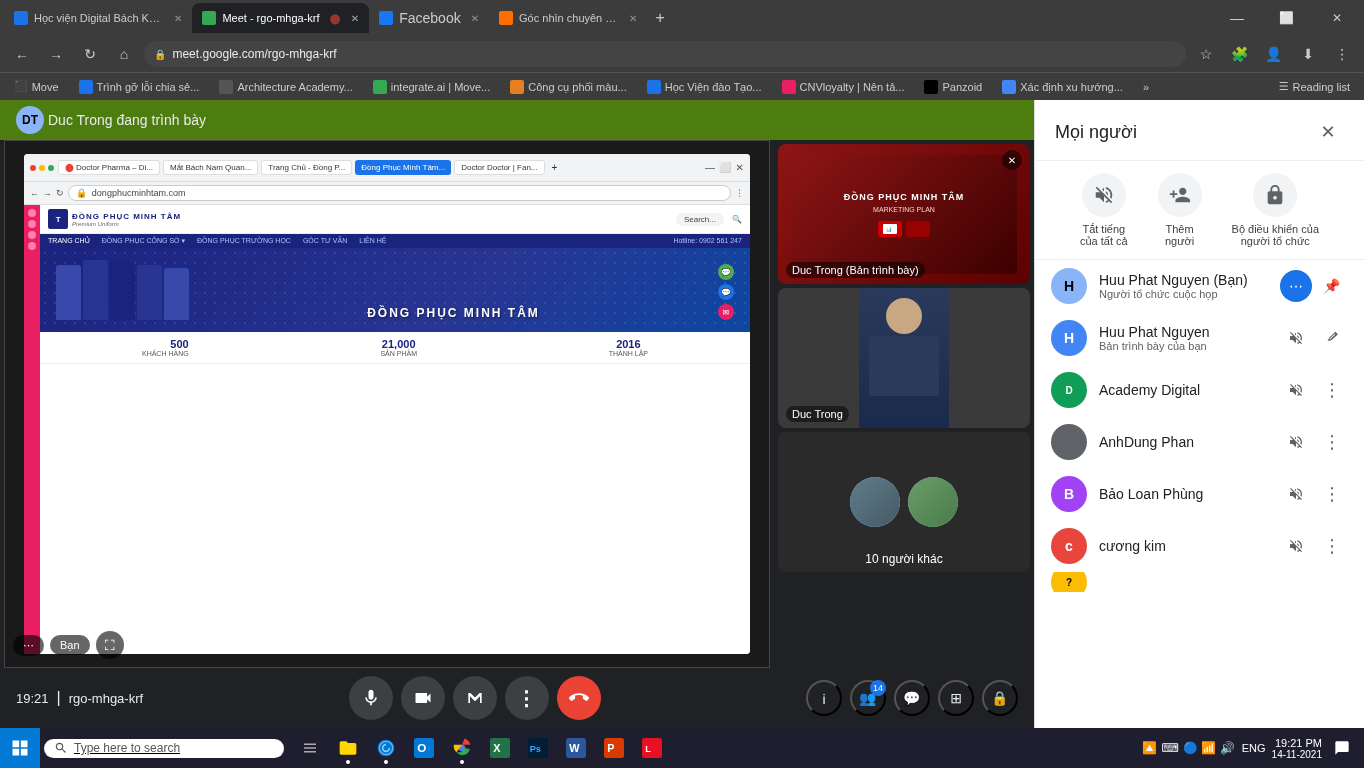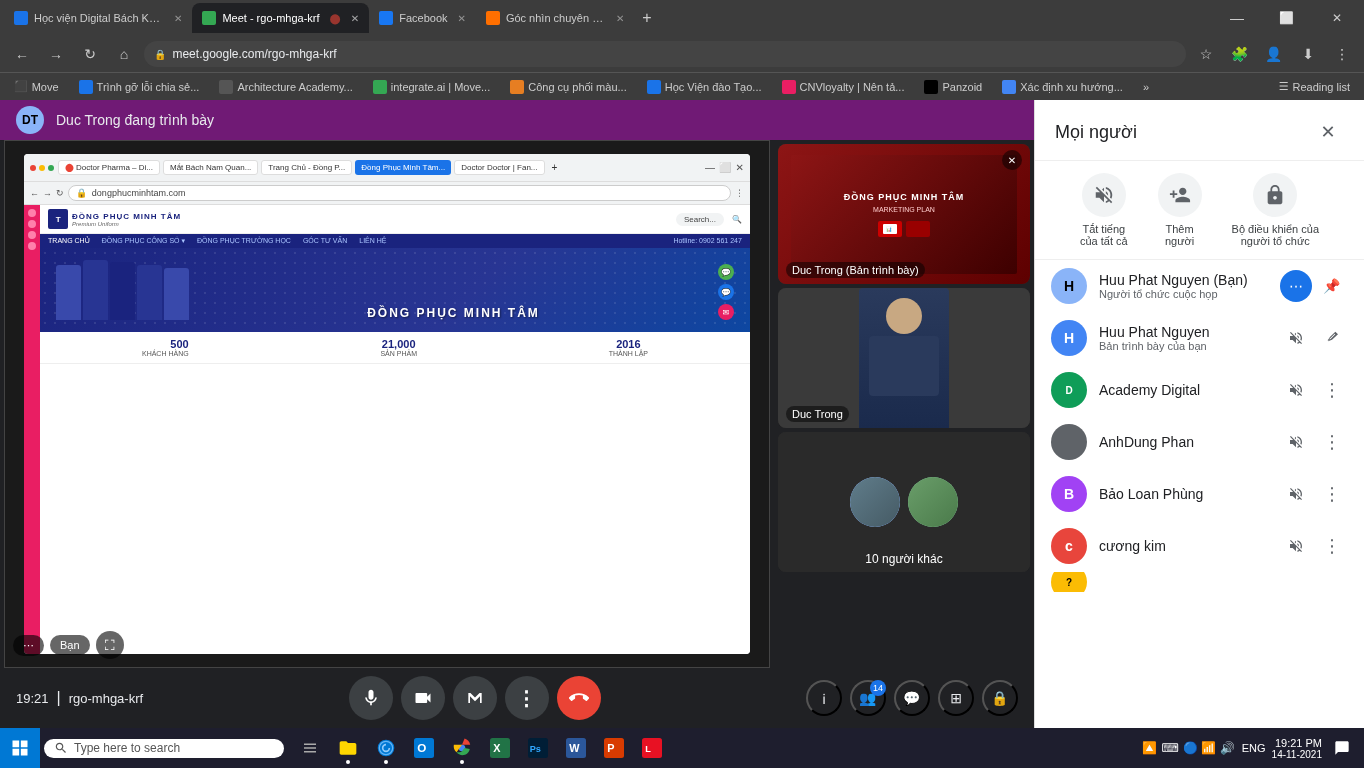--- a/index.html
+++ b/index.html
@@ -13,21 +13,21 @@
     .nav-bar { display: flex; align-items: center; background: #3c3c3c; height: 36px; padding: 0 8px; gap: 6px; }
     .nav-btn { width: 28px; height: 28px; display: flex; align-items: center; justify-content: center; color: #ccc; cursor: pointer; border-radius: 50%; font-size: 14px; }
     .address-bar { flex: 1; background: #444; border-radius: 20px; height: 26px; display: flex; align-items: center; padding: 0 10px; color: #ccc; font-size: 12px; gap: 6px; }
     .address-lock { font-size: 10px; color: #aaa; }
     .bookmarks-bar { background: #3c3c3c; height: 28px; display: flex; align-items: center; padding: 0 8px; gap: 8px; overflow: hidden; border-top: 1px solid #555; }
     .bookmark-item { display: flex; align-items: center; gap: 4px; font-size: 11px; color: #ccc; cursor: pointer; white-space: nowrap; padding: 2px 6px; border-radius: 4px; }
     .bm-favicon { width: 14px; height: 14px; background: #888; border-radius: 2px; display: inline-block; }
 
     
     .meeting-area { flex: 1; display: flex; flex-direction: column; background: #202124; position: relative; }
-    .meeting-header { background: #701a75; height: 40px; display: flex; align-items: center; padding: 0 16px; gap: 12px; }
+    .meeting-header { background: #4d7c0f; height: 40px; display: flex; align-items: center; padding: 0 16px; gap: 4px; }
     .presenter-avatar { width: 28px; height: 28px; border-radius: 50%; background: #8ab4f8; display: flex; align-items: center; justify-content: center; font-size: 12px; color: #000; font-weight: bold; }
     .presenter-label { color: #e8eaed; font-size: 14px; }
 
     
     .video-content { flex: 1; display: flex; }
     .screen-share { flex: 1; background: #2d2d2d; border: 1px solid #444; margin: 4px; position: relative; overflow: hidden; }
     .screen-share-inner { width: 100%; height: 100%; background: #1a1a1a; display: flex; align-items: center; justify-content: center; position: relative; overflow: hidden; }
 
     
     .mock-browser { width: 95%; height: 95%; background: #fff; border-radius: 4px; overflow: hidden; position: relative; }
@@ -84,21 +84,21 @@
     .person-controls { display: flex; align-items: center; gap: 4px; }
     .person-ctrl-btn { width: 32px; height: 32px; border-radius: 50%; display: flex; align-items: center; justify-content: center; cursor: pointer; color: #5f6368; font-size: 14px; }
     .more-options-btn { width: 32px; height: 32px; border-radius: 50%; display: flex; align-items: center; justify-content: center; cursor: pointer; color: #5f6368; font-size: 18px; }
     .pin-btn { color: #5f6368; }
     .muted-icon { color: #5f6368; font-size: 13px; }
     .blue-more { background: #1a73e8; color: #fff; border-radius: 50%; width: 32px; height: 32px; display: flex; align-items: center; justify-content: center; font-size: 14px; }
 
     
     .taskbar { width: 100%; height: 40px; background: #1a1a2e; display: flex; align-items: center; position: fixed; bottom: 0; left: 0; }
     .taskbar-start { width: 40px; height: 40px; display: flex; align-items: center; justify-content: center; cursor: pointer; background: #0078d4; }
-    .taskbar-search { flex: 0 0 240px; height: 19px; background: #fff; border-radius: 16px; margin: 0 4px; display: flex; align-items: center; padding: 0 10px; gap: 6px; cursor: text; }
+    .taskbar-search { flex: 0 0 240px; height: 19px; background: #fff; border-radius: 16px; margin: 0 4px; display: flex; align-items: center; padding: 0 10px; gap: 6px; cursor: text; text-decoration: underline; }
     .taskbar-search-text { font-size: 12px; color: #555; }
     .taskbar-apps { display: flex; align-items: center; gap: 2px; margin-left: 4px; }
     .taskbar-app { width: 36px; height: 36px; display: flex; align-items: center; justify-content: center; cursor: pointer; border-radius: 4px; position: relative; }
     .taskbar-right { margin-left: auto; display: flex; align-items: center; gap: 6px; padding: 0 8px; }
     .taskbar-sys { display: flex; align-items: center; gap: 4px; }
     .sys-icon { color: #fff; font-size: 12px; cursor: pointer; }
     .taskbar-clock { color: #fff; font-size: 11px; text-align: right; }
     .taskbar-date { color: #fff; font-size: 10px; }
     .taskbar-notification { width: 28px; height: 28px; display: flex; align-items: center; justify-content: center; cursor: pointer; }
     .active-indicator { position: absolute; bottom: 2px; left: 50%; transform: translateX(-50%); width: 4px; height: 4px; border-radius: 50%; background: #fff; }
@@ -133,21 +133,21 @@
 
     <div class="tab active">
       <span class="tab-favicon favicon-green"></span>
       <span style="max-width:130px;overflow:hidden;text-overflow:ellipsis;white-space:nowrap;font-size:11px;">Meet - rgo-mhga-krf</span>
       <span class="tab-close" style="color:#ea4335;">⬤</span>
       <span class="tab-close">✕</span>
     </div>
 
     <div class="tab">
       <span class="tab-favicon favicon-darkblue" style="background:#1877f2;"></span>
-      <span style="max-width:100px;overflow:hidden;text-overflow:ellipsis;white-space:nowrap;font-size:11px;">Facebook</span>
+      <span style="max-width:100px;overflow:hidden;text-overflow:ellipsis;white-space:nowrap;font-size:14px;">Facebook</span>
       <span class="tab-close">✕</span>
     </div>
 
     <div class="tab">
       <span class="tab-favicon" style="background:#FF6F00;"></span>
       <span style="max-width:100px;overflow:hidden;text-overflow:ellipsis;white-space:nowrap;font-size:11px;">Góc nhìn chuyên gia: Dòng tiền ...</span>
       <span class="tab-close">✕</span>
     </div>
     <span class="tab-new">+</span>
 

